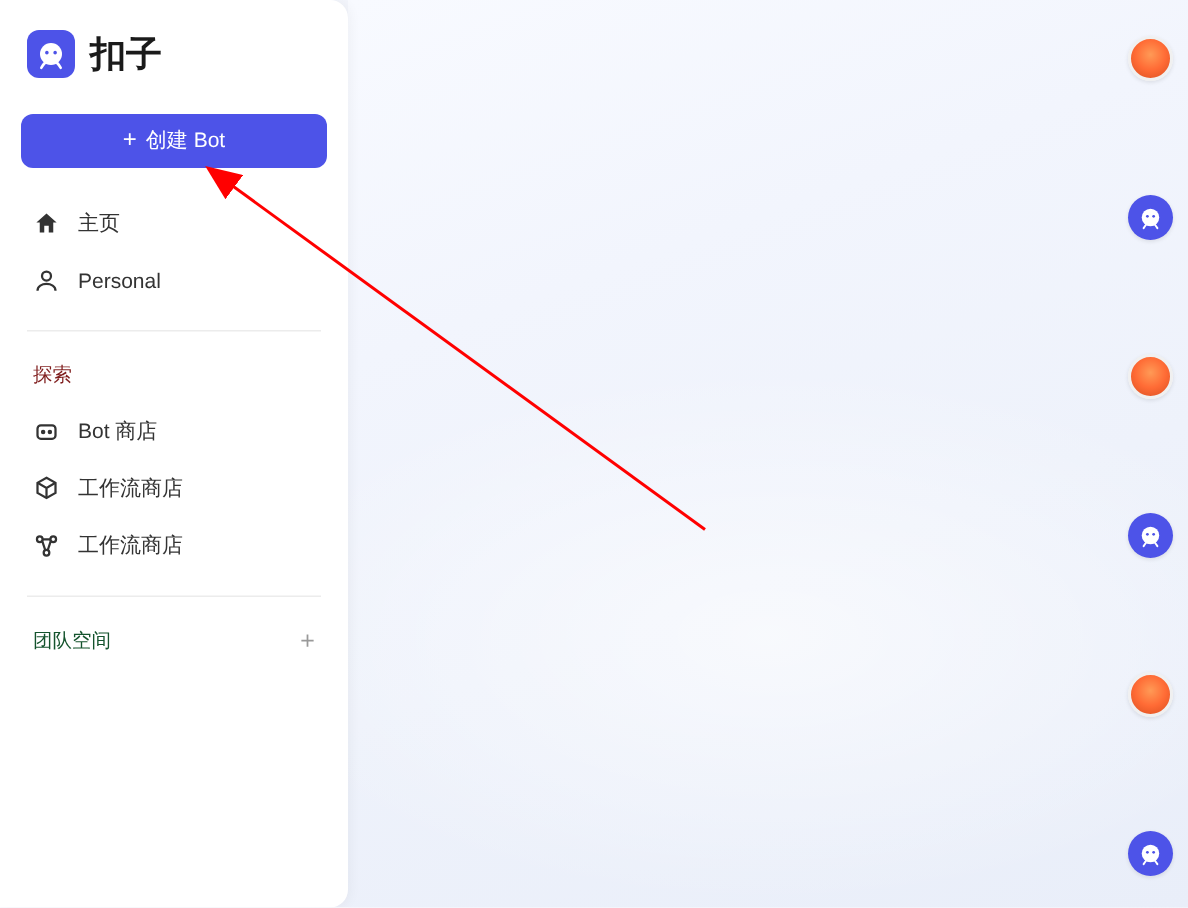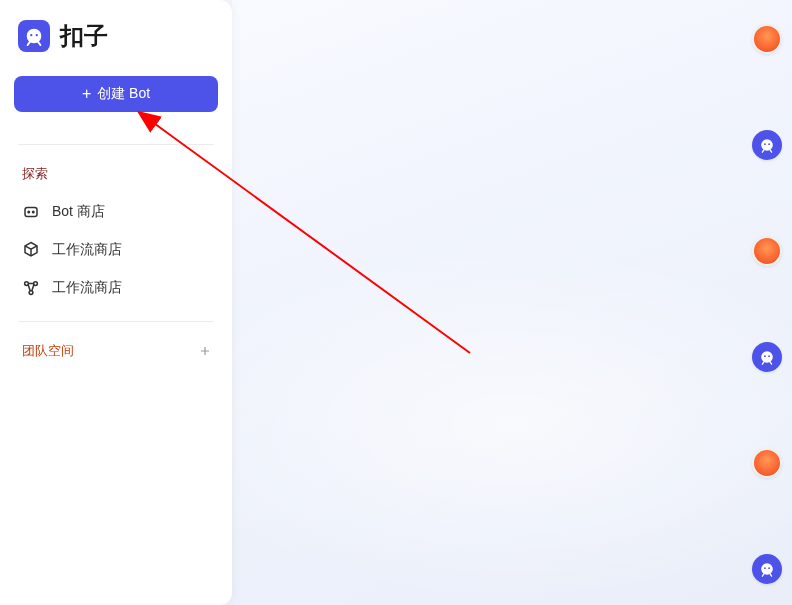--- a/index.html
+++ b/index.html
@@ -104,21 +104,21 @@
     .section-header {
       font-size: 13px;
       color: #7f1d1d;
       padding: 6px 8px 10px 8px;
     }
     .team-header {
       display: flex;
       align-items: center;
       justify-content: space-between;
       padding: 6px 4px 6px 8px;
-      color: #c2410c;
+      color: #14532d;
       font-size: 13px;
     }
     .team-add {
       width: 18px;
       height: 18px;
       display: flex;
       align-items: center;
       justify-content: center;
       cursor: pointer;
       color: #999;
@@ -191,20 +191,39 @@
       </svg>
     </div>
     <span class="logo-text">扣子</span>
   </div>
 
   <button class="create-btn">
     <span class="plus">+</span>
     <span>创建 Bot</span>
   </button>
 
+  <ul class="nav-list">
+    <li class="nav-item">
+      <span class="nav-icon">
+        <svg viewBox="0 0 24 24" width="18" height="18" fill="currentColor">
+            <path d="M12 3l9 8h-3v9h-4v-6h-4v6H6v-9H3l9-8z"></path>
+          </svg>
+      </span>
+      <span>主页</span>
+    </li>
+    <li class="nav-item">
+      <span class="nav-icon">
+        <svg viewBox="0 0 24 24" width="18" height="18" fill="none" stroke="currentColor" stroke-width="2">
+            <circle cx="12" cy="8" r="4"></circle>
+            <path d="M4 21c0-4 4-6 8-6s8 2 8 6"></path>
+          </svg>
+      </span>
+      <span>Personal</span>
+    </li>
+  </ul>
 
   <div class="divider"></div>
 
   <div class="section-header">探索</div>
 
   <ul class="nav-list">
     <li class="nav-item">
       <span class="nav-icon">
         <svg viewBox="0 0 24 24" width="18" height="18" fill="none" stroke="currentColor" stroke-width="2">
             <rect x="4" y="6" width="16" height="12" rx="3"></rect>

